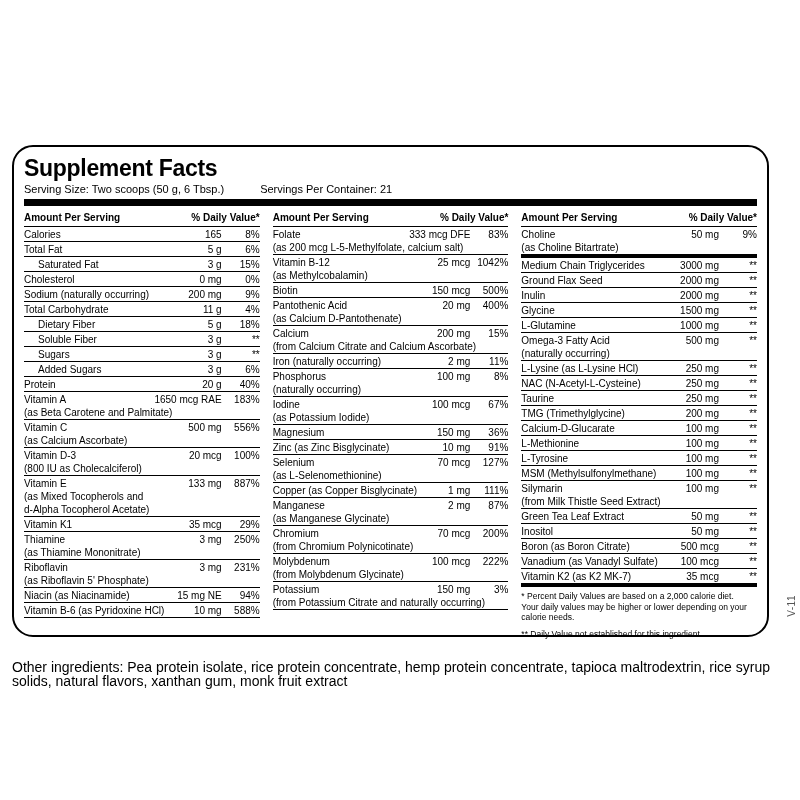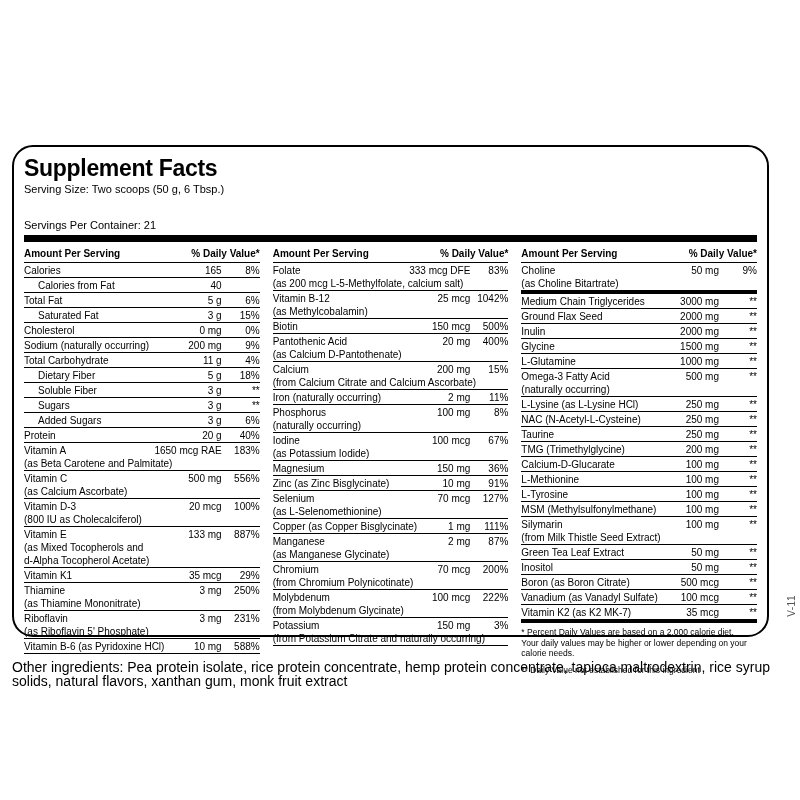--- a/index.html
+++ b/index.html
@@ -7,21 +7,21 @@
   body {
     font-family:"Liberation Sans", sans-serif;
     color:#000; position:relative; overflow:hidden;
   }
   .label-box {
     position:absolute; left:12px; top:145px; width:757px; height:492px;
     border:2px solid #000; border-radius:21px; background:#fff;
     padding:8px 10px 6px 10px;
   }
   .title { font-size:23px; font-weight:bold; line-height:26px; letter-spacing:-0.3px; }
-  .serving-line { font-size:11px; line-height:14px; display:flex; gap:22px; margin-top:1px;flex-direction:column; }
+  .serving-line { font-size:11px; line-height:14px; display:flex; gap:36px; margin-top:1px; }
   .thick-bar { height:7px; background:#000; margin:3px 0 5px 0; }
   .columns { display:flex; gap:13px; }
   .col { flex:1; min-width:0; }
   .col-header {
     display:flex; justify-content:space-between; align-items:baseline;
     font-weight:bold; font-size:10px; line-height:13px;
     padding-bottom:2px; border-bottom:1.5px solid #000;text-align:center;
   }
   .row { border-bottom:1px solid #000; padding-top:1px; }
   .row.thick { border-bottom-width:4px; }
@@ -61,27 +61,20 @@
         <span>% Daily Value*</span>
       </div>
       <div class="rows">
           <div class="row">
             <div class="row-line">
               <span class="nm">Calories</span>
               <span class="amt">165</span>
               <span class="dv">8%</span>
             </div>
           </div>
-          <div class="row indent">
-            <div class="row-line">
-              <span class="nm">Calories from Fat</span>
-              <span class="amt">40</span>
-              <span class="dv"></span>
-            </div>
-          </div>
           <div class="row">
             <div class="row-line">
               <span class="nm">Total Fat</span>
               <span class="amt">5 g</span>
               <span class="dv">6%</span>
             </div>
           </div>
           <div class="row indent">
             <div class="row-line">
               <span class="nm">Saturated Fat</span>
@@ -193,20 +186,27 @@
             </div>
             <div class="sub">(as Thiamine Mononitrate)</div>
           </div>
           <div class="row">
             <div class="row-line">
               <span class="nm">Riboflavin</span>
               <span class="amt">3 mg</span>
               <span class="dv">231%</span>
             </div>
             <div class="sub">(as Riboflavin 5' Phosphate)</div>
+          </div>
+          <div class="row">
+            <div class="row-line">
+              <span class="nm">Niacin (as Niacinamide)</span>
+              <span class="amt">15 mg NE</span>
+              <span class="dv">94%</span>
+            </div>
           </div>
           <div class="row">
             <div class="row-line">
               <span class="nm">Vitamin B-6 (as Pyridoxine HCl)</span>
               <span class="amt">10 mg</span>
               <span class="dv">588%</span>
             </div>
           </div>
         </div>
     </div>

